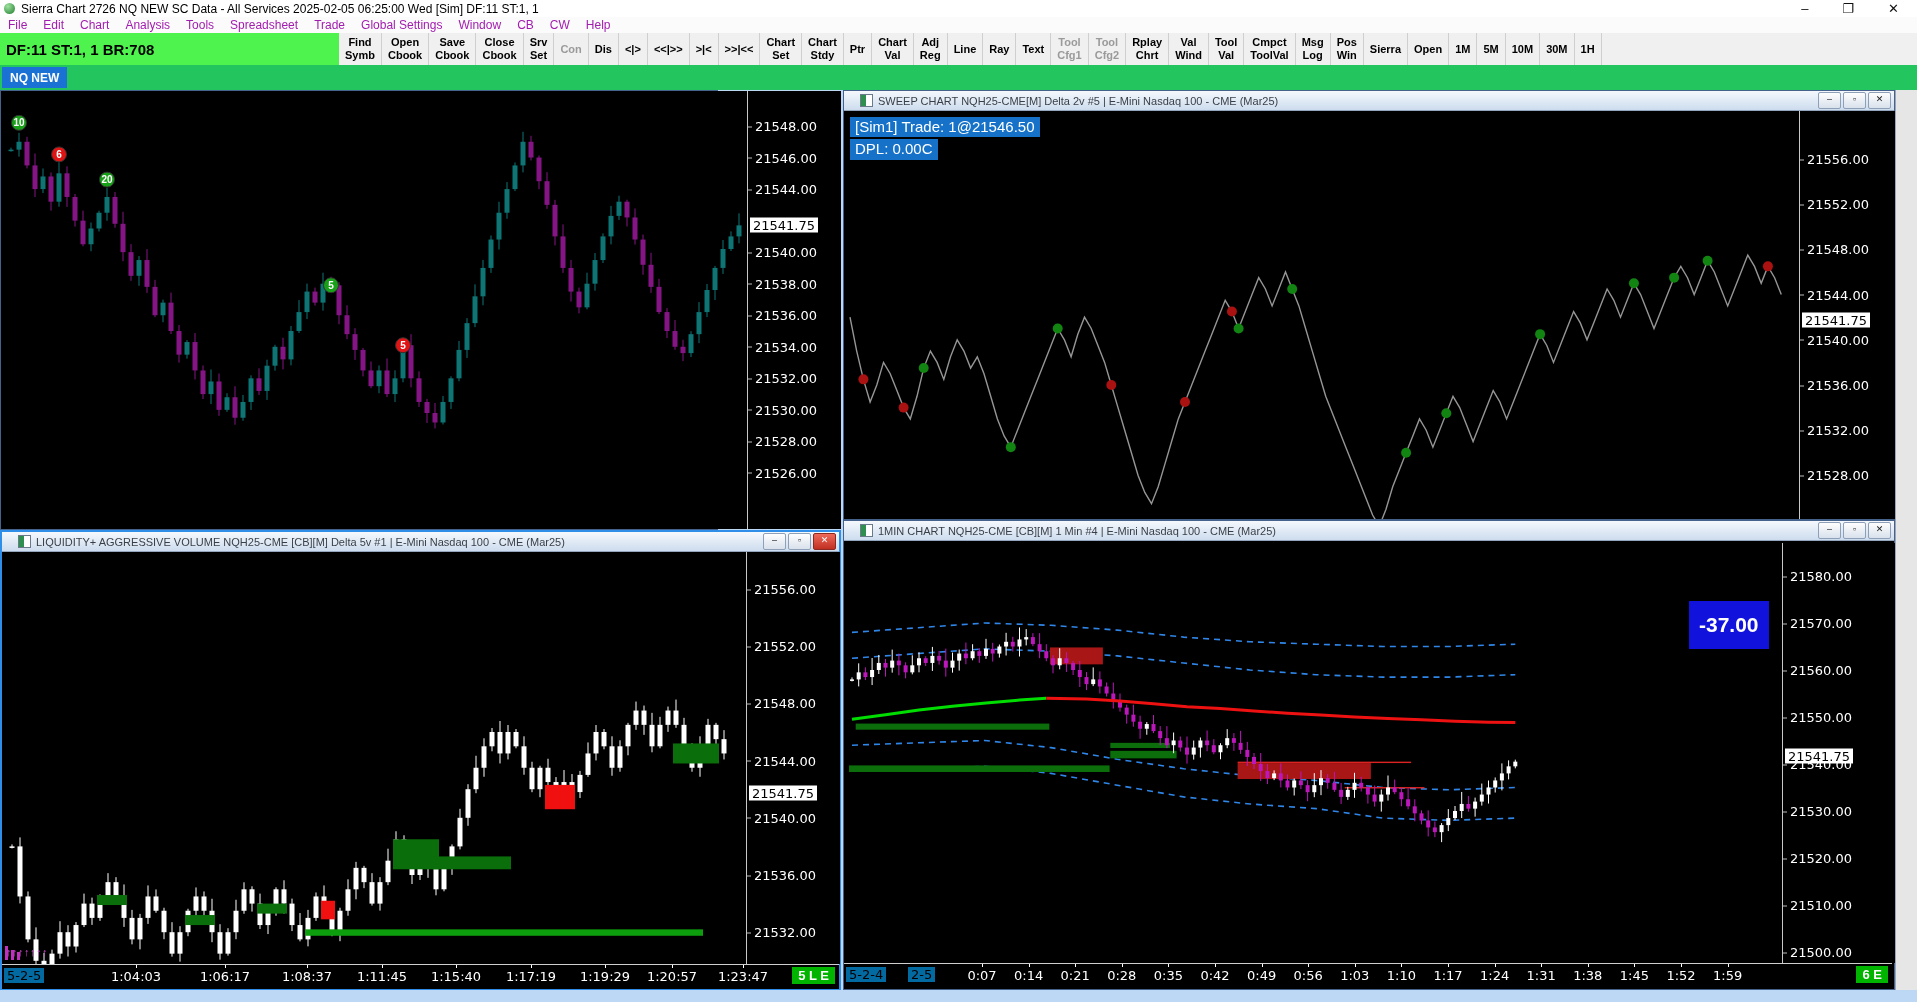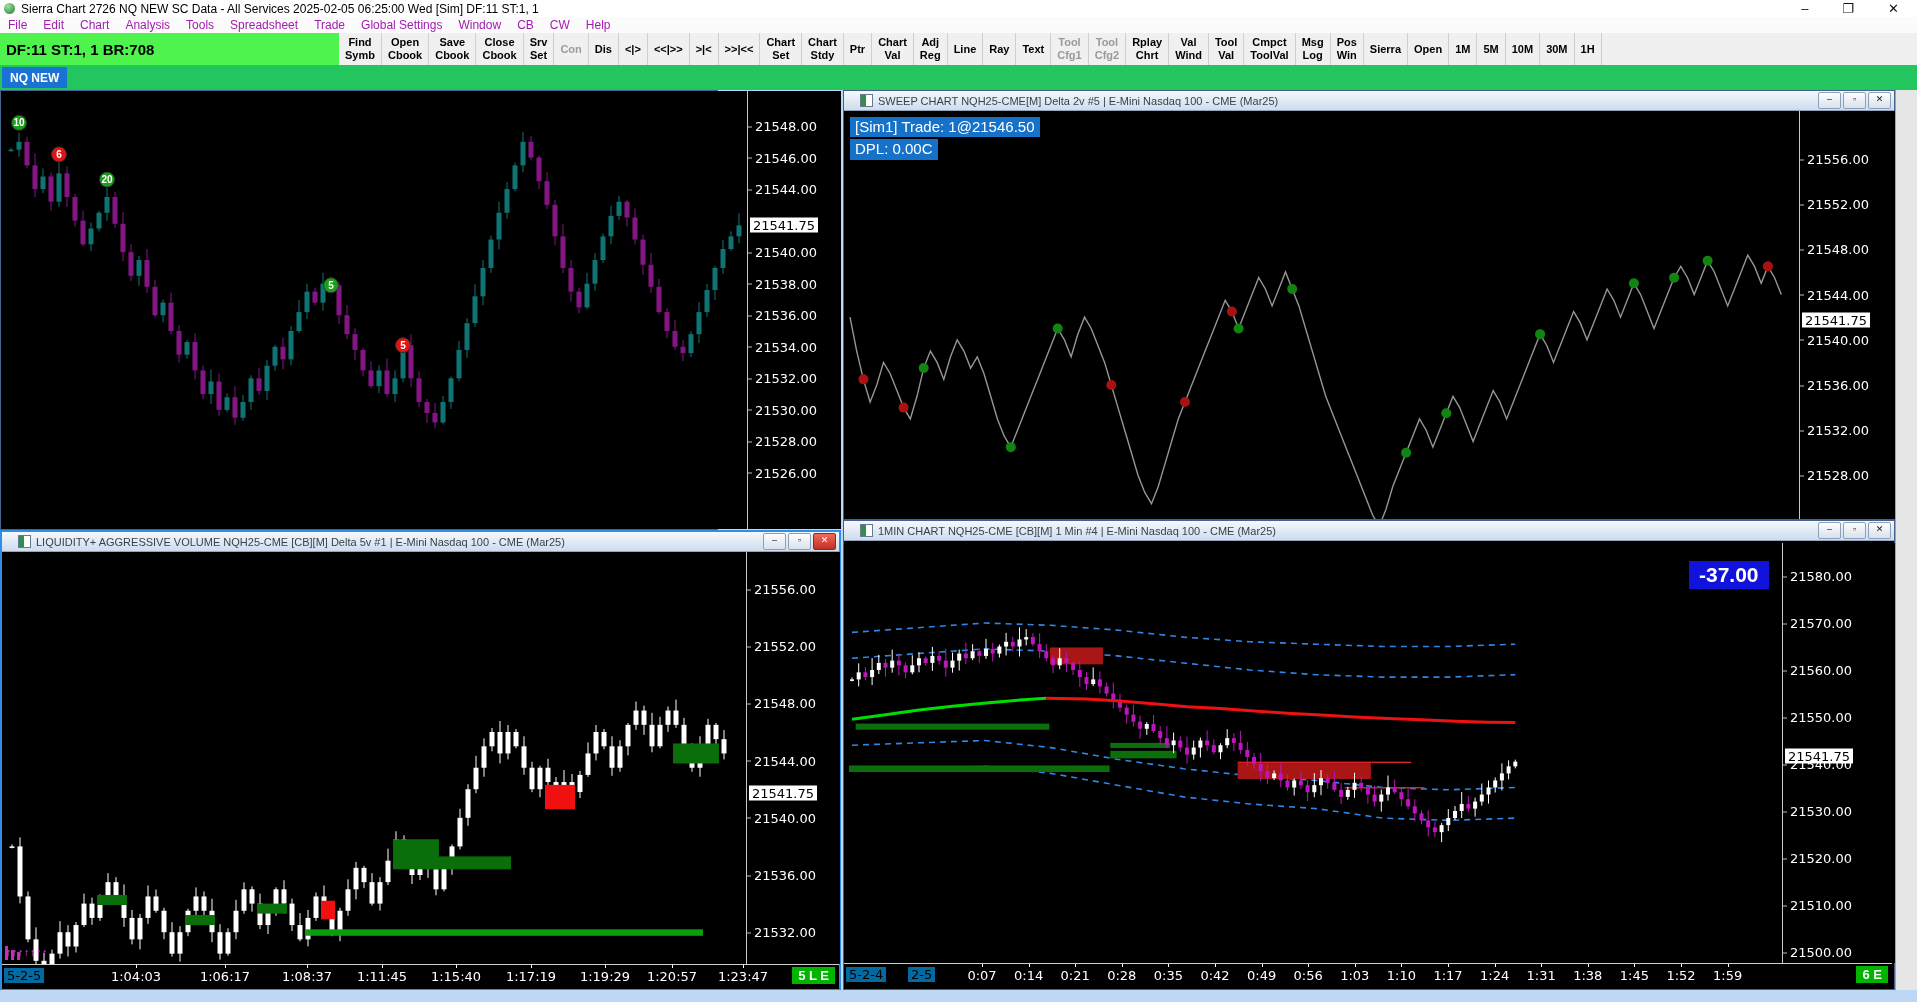--- a/index.html
+++ b/index.html
@@ -31,21 +31,21 @@
   .ptick{position:absolute;left:7px;transform:translateY(-50%);color:#fff;font-size:13px;font-family:"DejaVu Sans",sans-serif;white-space:nowrap;}
   .ptick::before{content:"";position:absolute;left:-7px;top:50%;width:4px;height:1px;background:#bbb;}
   .pcur{position:absolute;left:2px;transform:translateY(-50%);background:#fff;color:#000;font-size:13px;font-family:"DejaVu Sans",sans-serif;padding:0 3px;white-space:nowrap;}
   .axis{position:absolute;background:#000;border-top:1px solid #cfcfcf;}
   .atick{position:absolute;top:4px;width:100px;margin-left:-50px;text-align:center;color:#fff;font-size:13px;font-family:"DejaVu Sans",sans-serif;white-space:nowrap;}
   .atick::before{content:"";position:absolute;left:50%;top:-4px;width:1px;height:3px;background:#fff;}
   .adate{position:absolute;top:3px;background:#0369a1;color:#000;font-size:13px;font-family:"DejaVu Sans",sans-serif;padding:0 3px;white-space:nowrap;}
   .abadge{position:absolute;top:2px;right:4px;background:#00b400;color:#fff;font-weight:bold;font-size:13px;padding:1px 6px;}
   .tradebox{position:absolute;left:6px;top:6px;font-size:15px;color:#fff;line-height:1.35;}
   .tradebox span{background:#1572c8;padding:0 5px;display:inline-block;margin-bottom:2px;}
-  .chgbadge{position:absolute;background:#1212dd;color:#fff;font-weight:bold;font-size:21px;padding:2px 10px;}
+  .chgbadge{position:absolute;background:#1212dd;color:#fff;font-weight:bold;font-size:21px;padding:12px 10px;margin-top:40px;}
   .scrollstrip{position:absolute;left:1895px;top:0;width:22px;height:900px;background:#e6e6e6;border-left:1px solid #9aa6b4;box-sizing:border-box;}
 </style>
 </head>
 <body>
 
 <div class="screen">
 
   <div class="titlebar">
     <div class="appicon"></div>
     <span>Sierra Chart 2726 NQ NEW SC Data - All Services 2025-02-05  06:25:00 Wed [Sim] DF:11  ST:1, 1</span>

